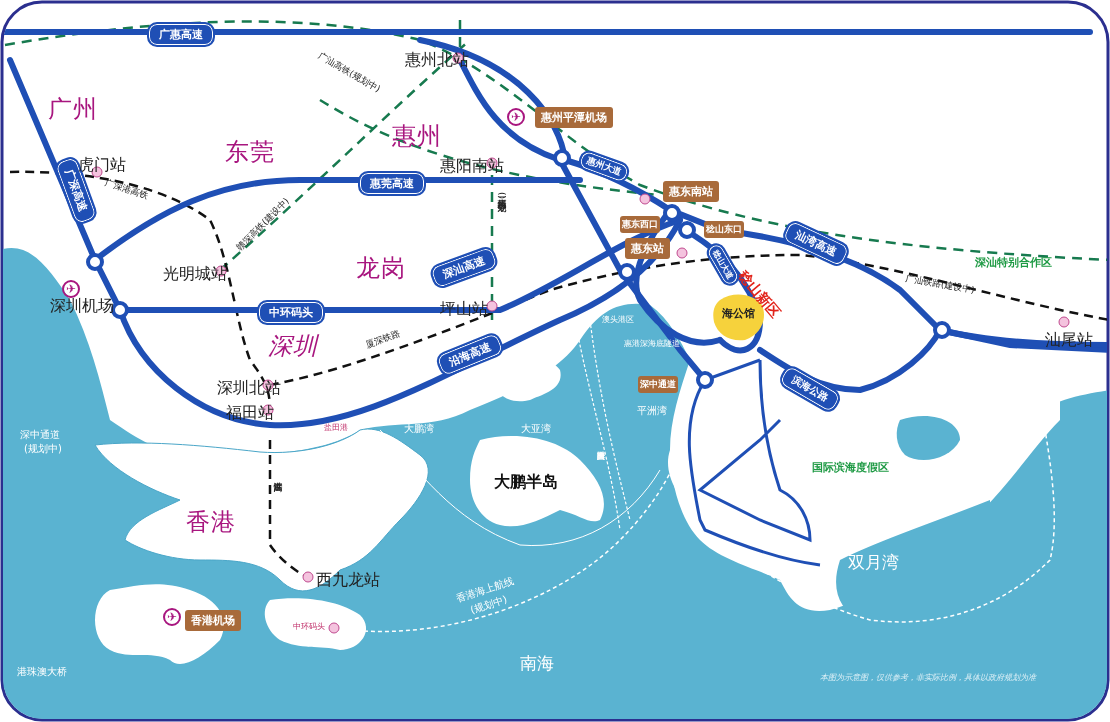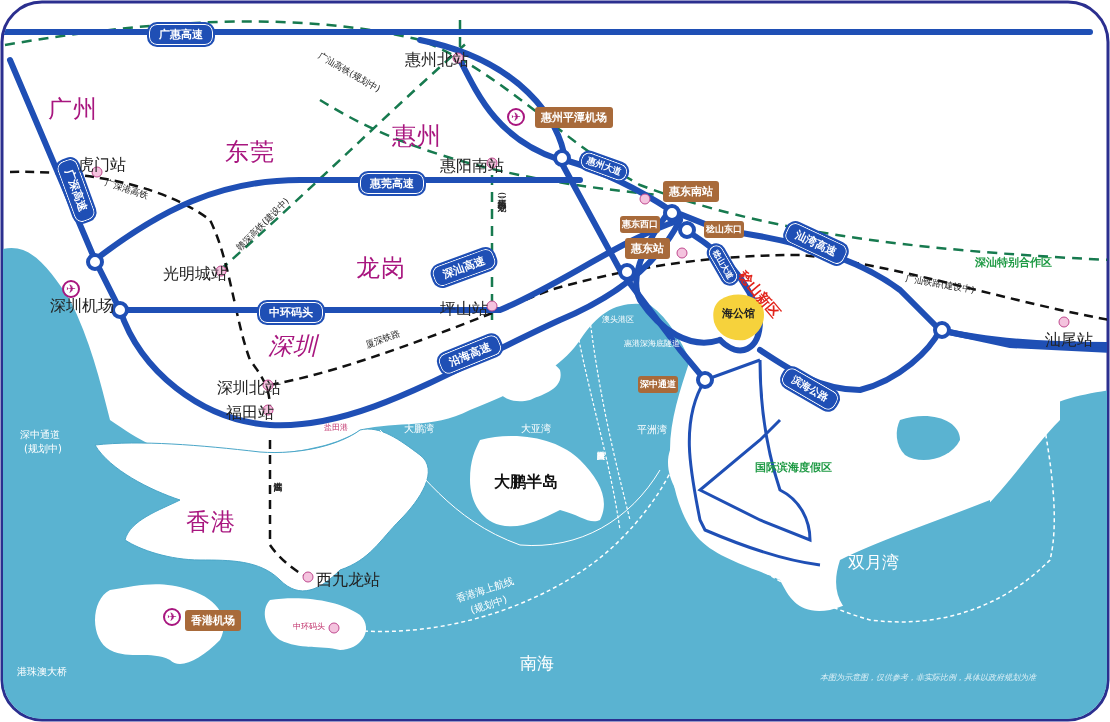--- a/index.html
+++ b/index.html
@@ -123,30 +123,30 @@
 </svg>
 
 <div class="lbl city" style="left:48px;top:97px;">广州</div>
 <div class="lbl city" style="left:225px;top:140px;">东莞</div>
 <div class="lbl city" style="left:392px;top:124px;">惠州</div>
 <div class="lbl city" style="left:356px;top:256px;">龙岗</div>
 <div class="lbl city" style="left:268px;top:334px;font-style:italic;">深圳</div>
 <div class="lbl city" style="left:186px;top:510px;">香港</div>
 
 <div class="lbl zone" style="left:975px;top:257px;">深汕特别合作区</div>
-<div class="lbl zone" style="left:755px;top:462px;text-align:right;">国际滨海度假区</div>
+<div class="lbl zone" style="left:812px;top:462px;text-align:right;">国际滨海度假区</div>
 <div class="lbl red" style="left:747px;top:268px;transform:rotate(50deg);transform-origin:left top;">稔山新区</div>
 
 <div class="lbl water" style="left:520px;top:655px;">南海</div>
 <div class="lbl water" style="left:848px;top:554px;">双月湾</div>
 <div class="lbl land-dark" style="left:494px;top:474px;">大鹏半岛</div>
 <div class="lbl water-sm" style="left:158px;top:474px;font-size:12px;">深圳湾</div>
 <div class="lbl water-sm" style="left:404px;top:424px;">大鹏湾</div>
 <div class="lbl water-sm" style="left:521px;top:424px;">大亚湾</div>
-<div class="lbl water-sm" style="left:637px;top:425px;">平洲湾</div>
+<div class="lbl water-sm" style="left:637px;top:406px;">平洲湾</div>
 <div class="lbl water-sm" style="left:757px;top:538px;">东澳湾</div>
 <div class="lbl water-sm" style="left:527px;top:364px;">小星山</div>
 <div class="lbl water-sm" style="left:455px;top:585px;transform:rotate(-18deg);">香港海上航线</div>
 <div class="lbl water-sm" style="left:470px;top:600px;transform:rotate(-18deg);">(规划中)</div>
 <div class="lbl water-sm" style="left:20px;top:430px;">深中通道</div>
 <div class="lbl water-sm" style="left:24px;top:444px;">(规划中)</div>
 <div class="lbl water-sm" style="left:17px;top:667px;">港珠澳大桥</div>
 <div class="lbl water-sm" style="left:624px;top:340px;font-size:8px;">惠港深海底隧道</div>
 <div class="lbl water-sm" style="left:602px;top:316px;font-size:8px;">澳头港区</div>
 <div class="lbl water-sm vert" style="left:596px;top:445px;font-size:8px;">惠州港跨海大桥</div>

